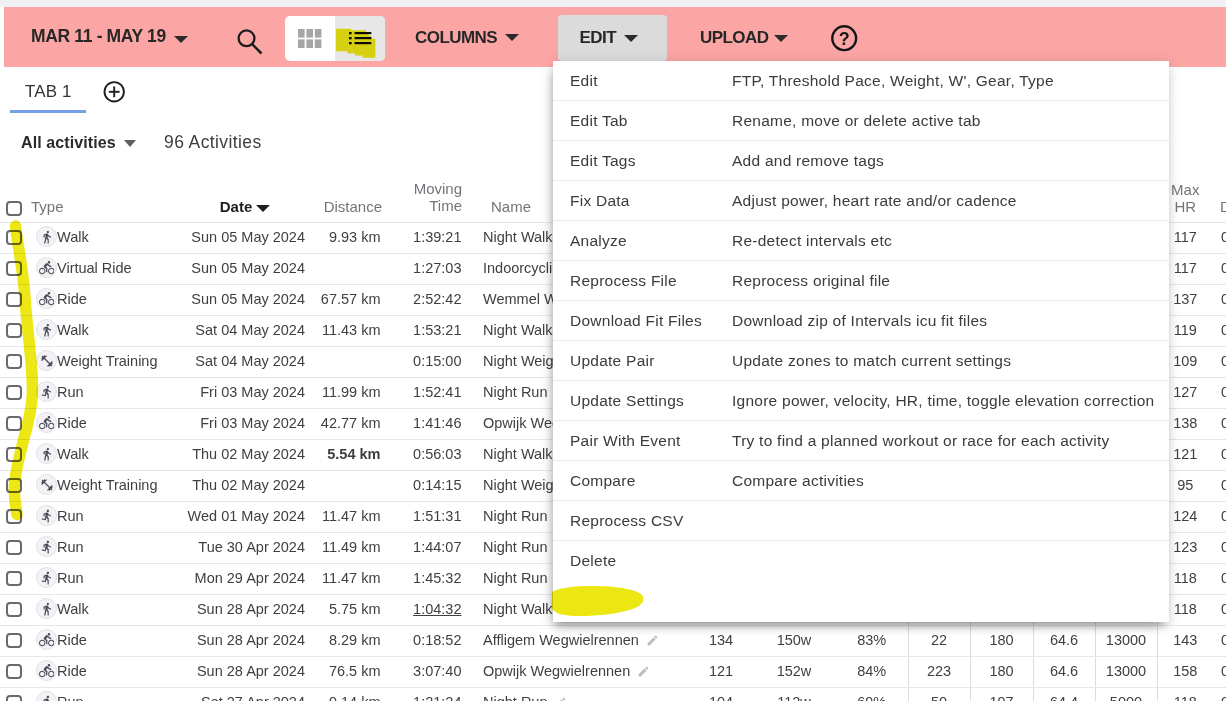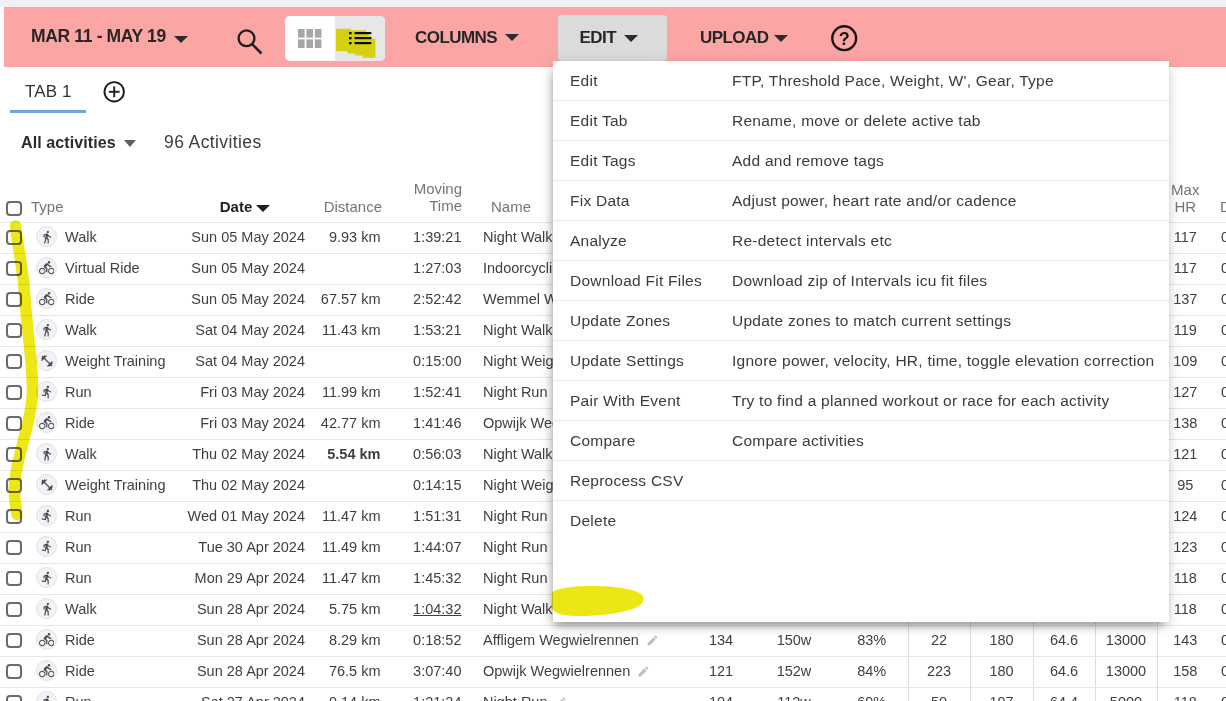--- a/index.html
+++ b/index.html
@@ -30,21 +30,21 @@
   thead th { border-bottom:1px solid #e7e7e7; }
   .hb { border-left:1px solid #ddd; }
   td.num, th.num { text-align:center; }
   td.r, th.r { text-align:right; }
   .cbcell { padding-left:6px; }
   tbody .cbcell { padding-bottom:0; }
   .cb { width:15.5px; height:15.5px; border:2px solid #6a6a6a; border-radius:4px; background:#fff; }
   .typecell { padding-left:6px; }
   .typeflex { display:flex; align-items:center; }
   .circ { width:21px; height:21px; border-radius:50%; background:#f3f3f7; border:1px solid #e0e0e5; display:flex; align-items:center; justify-content:center; flex:0 0 21px; }
-  .tlabel { margin-left:8px; }
+  .tlabel { margin-left:0; }
   .datecell { text-align:right; padding-right:4px; }
   .namecell { padding-left:21px; }
   .pencil { display:inline-block; margin-left:7px; vertical-align:-2px; }
 
   
   .menu { position:absolute; left:553px; top:61px; width:616px; height:561px; background:#fff;
     box-shadow:0 6px 9px -3px rgba(0,0,0,.26), 0 2px 14px 1px rgba(0,0,0,.10), -5px 7px 10px -5px rgba(0,0,0,.22); }
   .mi { position:relative; height:40px; border-bottom:1px solid #e9e9e9; }
   .mi:last-child { border-bottom:none; }
   .mi .l { position:absolute; left:17px; top:50%; transform:translateY(-50%); font-size:15.5px; letter-spacing:0.25px; color:#3b3b3b; }
@@ -652,25 +652,29 @@
       </div>
 <div class="mi">
         <span class="l">Fix Data</span>
         <span class="d">Adjust power, heart rate and/or cadence</span>
       </div>
 <div class="mi">
         <span class="l">Analyze</span>
         <span class="d">Re-detect intervals etc</span>
       </div>
 <div class="mi">
+        <span class="l">Reprocess File</span>
+        <span class="d">Reprocess original file</span>
+      </div>
+<div class="mi">
         <span class="l">Download Fit Files</span>
         <span class="d">Download zip of Intervals icu fit files</span>
       </div>
 <div class="mi">
-        <span class="l">Update Zones</span>
+        <span class="l">Update Pair</span>
         <span class="d">Update zones to match current settings</span>
       </div>
 <div class="mi">
         <span class="l">Update Settings</span>
         <span class="d">Ignore power, velocity, HR, time, toggle elevation correction</span>
       </div>
 <div class="mi">
         <span class="l">Pair With Event</span>
         <span class="d">Try to find a planned workout or race for each activity</span>
       </div>

